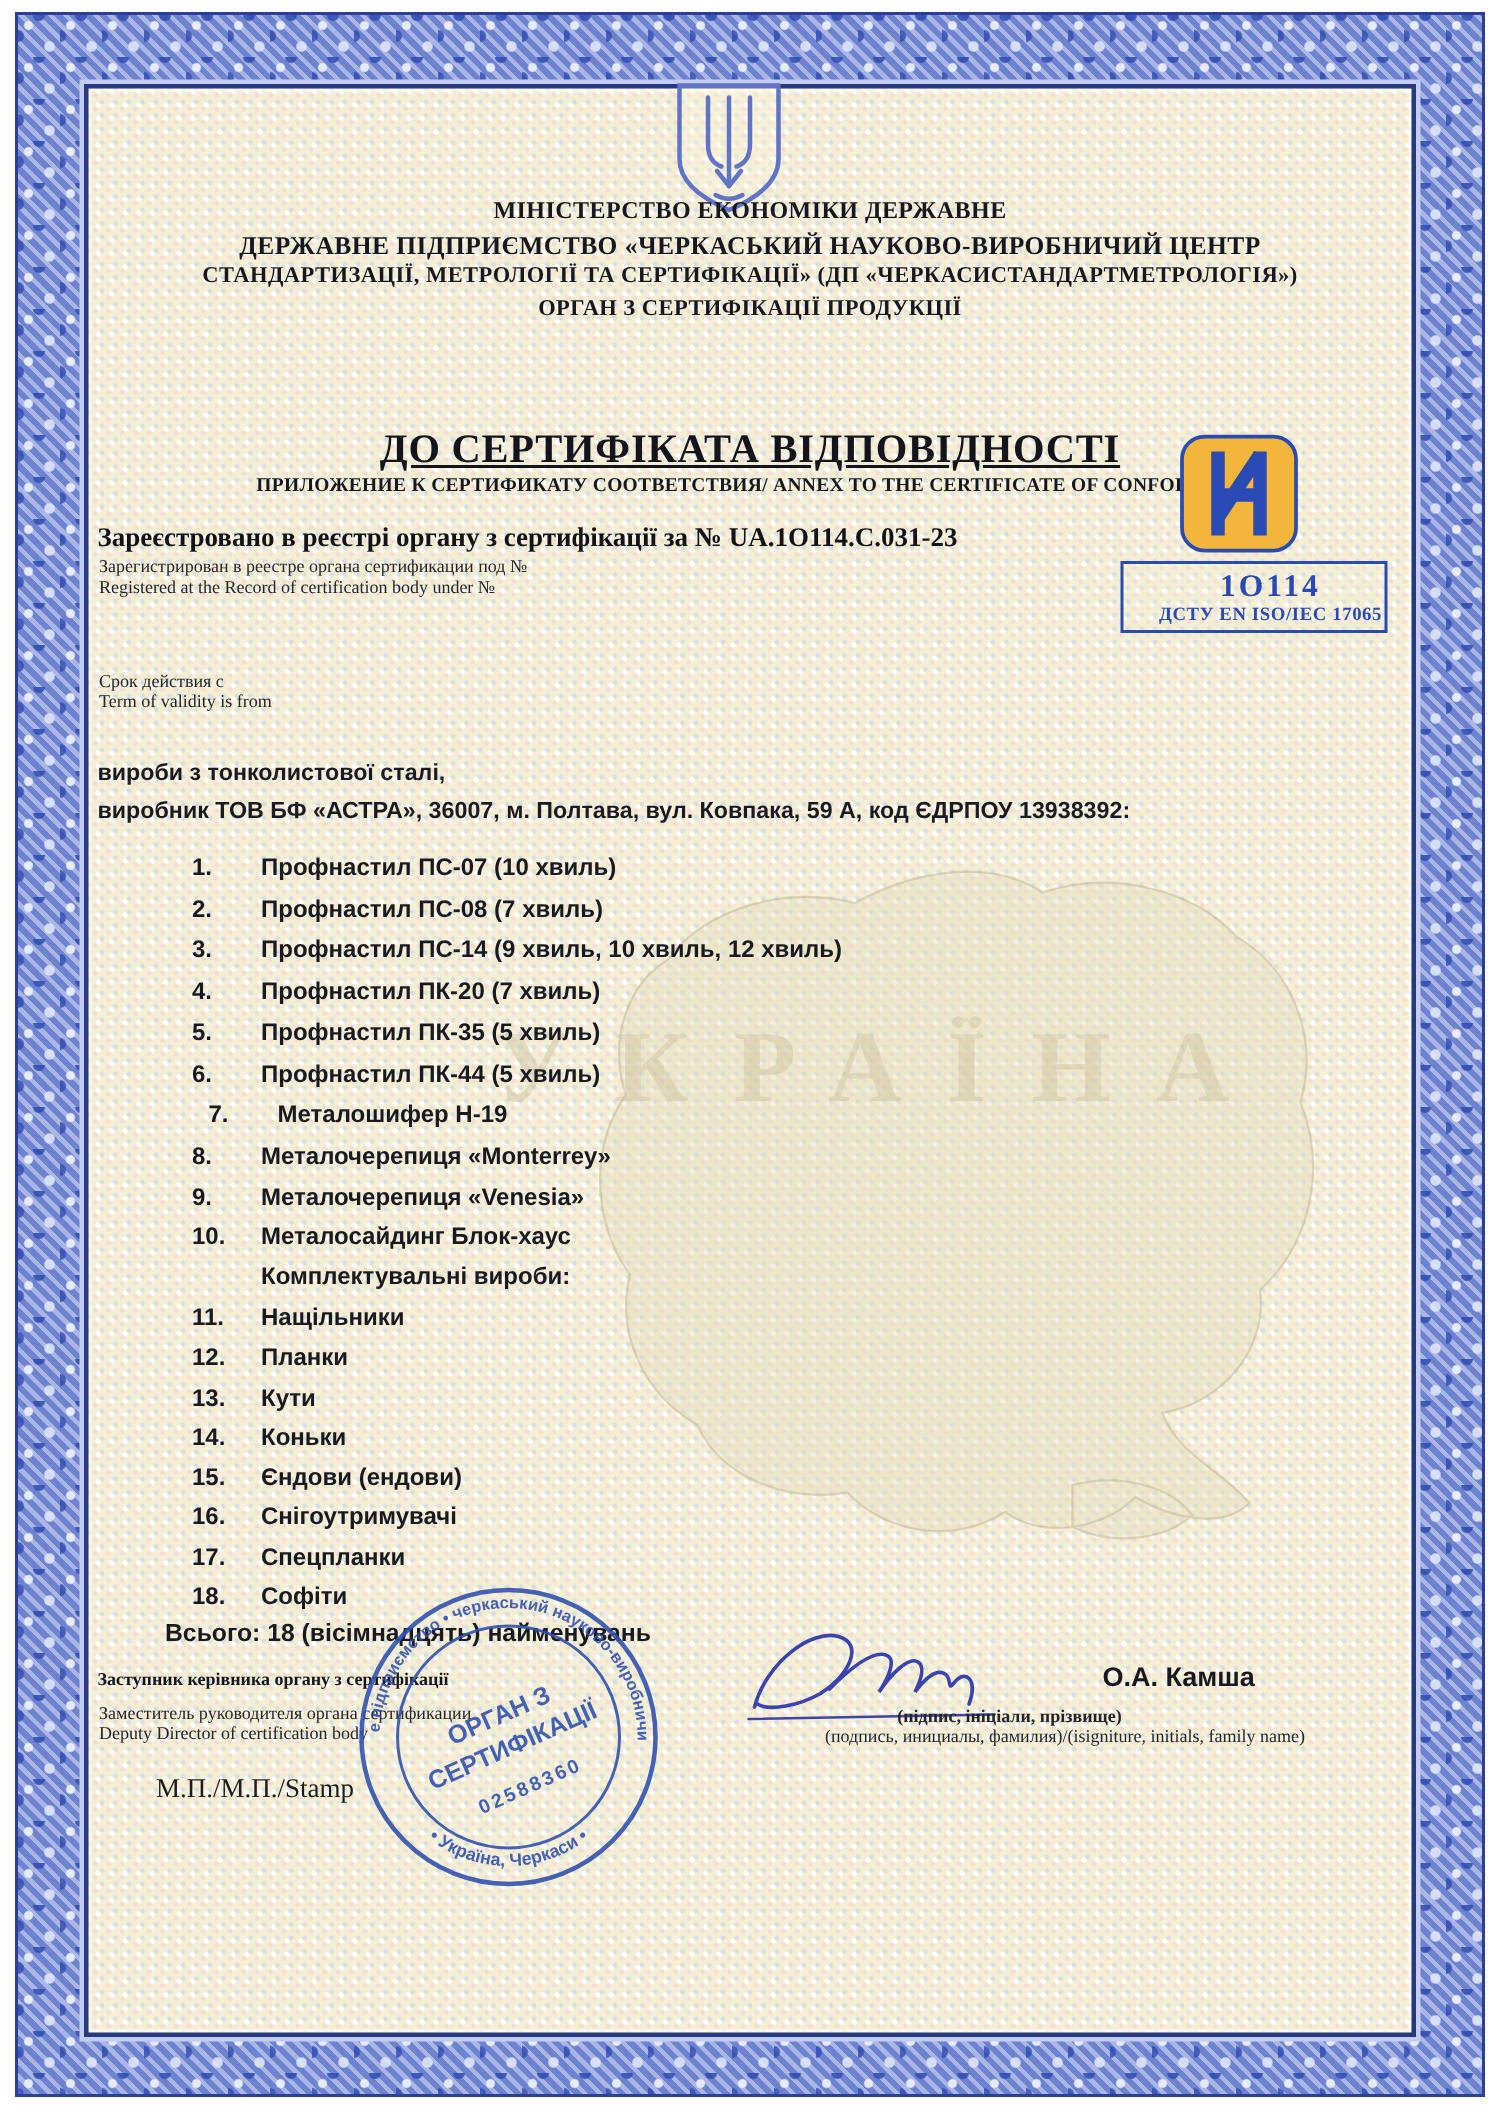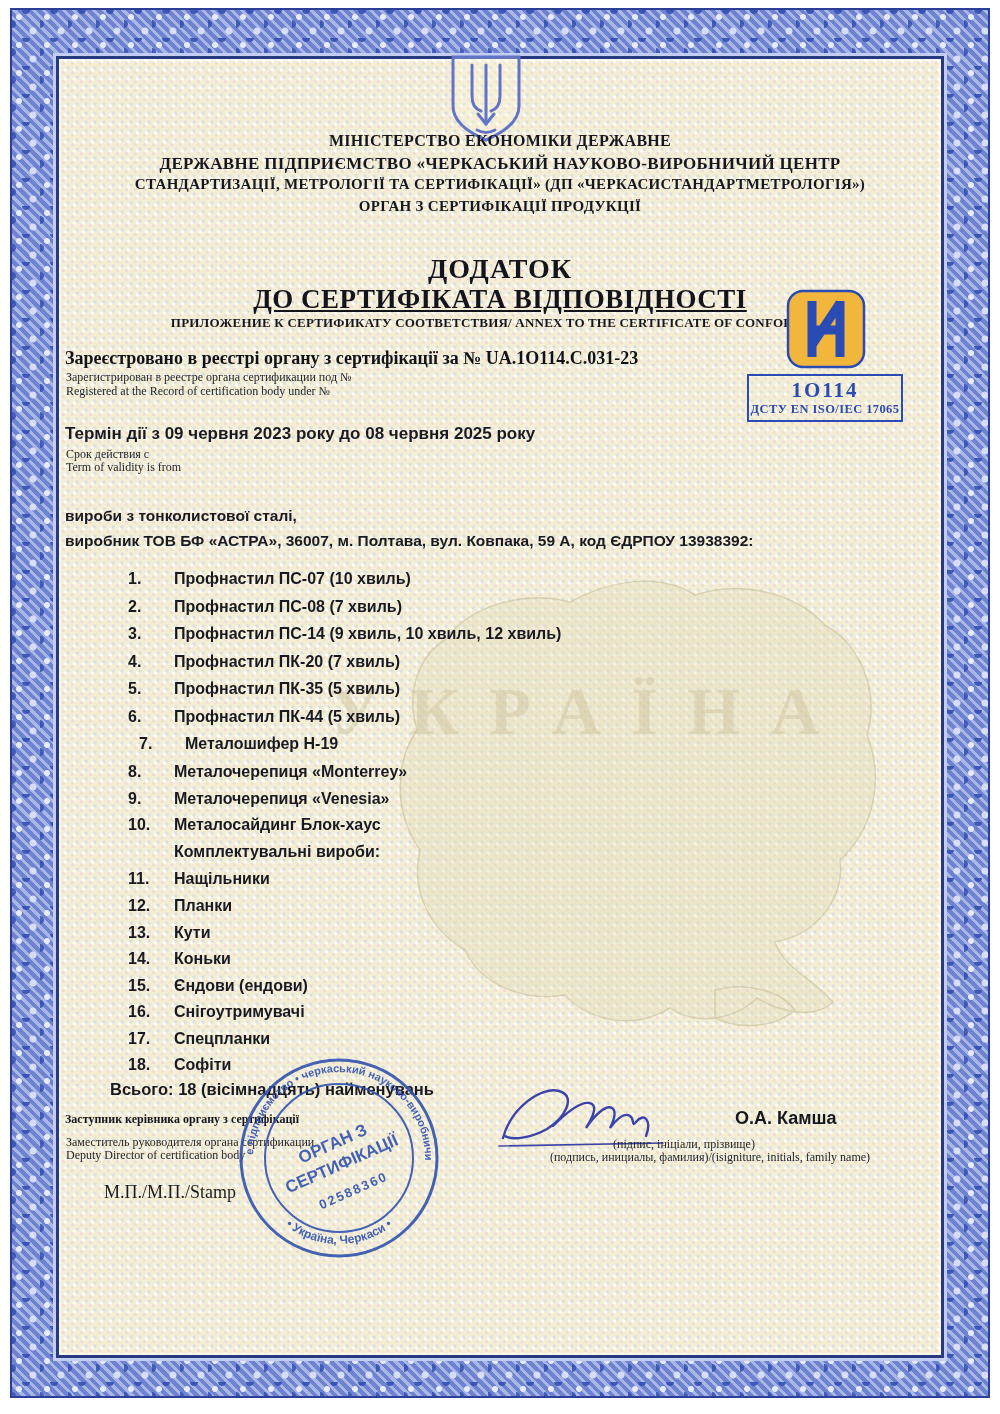--- a/index.html
+++ b/index.html
@@ -41,21 +41,21 @@
   .intro{font-family:"Liberation Sans",sans-serif;font-weight:bold;font-size:15.5px;color:#1a1b22;}
   .row{position:absolute;left:128px;font-family:"Liberation Sans",sans-serif;font-weight:bold;
        font-size:16px;color:#191a20;white-space:nowrap;}
   .row .num{display:inline-block;width:36px;}
   .row .itext{margin-left:10px;}
   .subhead{position:absolute;left:174px;font-family:"Liberation Sans",sans-serif;font-weight:bold;
        font-size:16px;color:#191a20;}
   .watermark-text{font-family:"Liberation Serif",serif;font-weight:bold;font-size:68px;
        letter-spacing:30px;color:rgba(198,188,148,.40);white-space:nowrap;}
   .codebox{border:2px solid #2b4bb4;color:#2b4bb4;text-align:center;
-       background:rgba(245,240,214,.2);}
+       background:rgba(245,240,214,.2);padding-left:22px;}
   .codebox .code{font-size:21px;font-weight:bold;letter-spacing:2px;line-height:24px;margin-top:2px;}
   .codebox .std{font-size:12.5px;font-weight:bold;letter-spacing:.4px;line-height:14px;}
   .stamp-svg{opacity:.88;}
 </style>
 </head>
 <body>
 
 <div class="page">
   <div class="frame"></div>
   <div class="inner"></div>
@@ -79,21 +79,20 @@
       <path d="M39,70 L31,60 M39,70 L47,60"></path>
       <path d="M30,76 Q39,81 48,76"></path>
     </g>
   </svg>
 
   <div class="abs hdr-line" style="top:132px;font-size:16px;">МІНІСТЕРСТВО ЕКОНОМІКИ ДЕРЖАВНЕ</div>
   <div class="abs hdr-line" style="top:154px;font-size:17px;">ДЕРЖАВНЕ ПІДПРИЄМСТВО «ЧЕРКАСЬКИЙ НАУКОВО-ВИРОБНИЧИЙ ЦЕНТР</div>
   <div class="abs hdr-line" style="top:176px;font-size:15px;">СТАНДАРТИЗАЦІЇ, МЕТРОЛОГІЇ ТА СЕРТИФІКАЦІЇ» (ДП «ЧЕРКАСИСТАНДАРТМЕТРОЛОГІЯ»)</div>
   <div class="abs hdr-line" style="top:198px;font-size:15px;">ОРГАН З СЕРТИФІКАЦІЇ ПРОДУКЦІЇ</div>
 
-  <div class="abs ctr serifb title1" style="top:253px;width:100%;">ДОДАТОК</div>
   <div class="abs ctr serifb title2" style="top:284px;width:100%;text-decoration:underline;">ДО СЕРТИФІКАТА ВІДПОВІДНОСТІ</div>
   <div class="abs ctr serifb subtitle" style="top:315px;width:100%;">ПРИЛОЖЕНИЕ К СЕРТИФИКАТУ СООТВЕТСТВИЯ/ ANNEX TO THE CERTIFICATE OF CONFORMITY</div>
 
   <div class="abs serifb regmain" style="left:65px;top:348px;">Зареєстровано в реєстрі органу з сертифікації за № UA.1О114.С.031-23</div>
   <div class="abs small" style="left:66px;top:371px;">Зарегистрирован в реестре органа сертификации под №</div>
   <div class="abs small" style="left:66px;top:385px;">Registered at the Record of certification body under №</div>
 
   <svg class="abs" style="left:786px;top:289px;" width="80" height="80" viewBox="0 0 80 80">
     <rect x="2" y="2" width="76" height="76" rx="15" fill="#f2b63c" stroke="#2b4bb4" stroke-width="2.5"></rect>
     <g stroke="#2b4bb4" stroke-width="9" fill="none">
@@ -101,21 +100,20 @@
       <path d="M54,12 V68"></path>
       <path d="M54,14 L26,56"></path>
       <path d="M26,41 H54"></path>
     </g>
   </svg>
   <div class="abs codebox" style="left:747px;top:374px;width:152px;height:44px;">
     <div class="code">1О114</div>
     <div class="std">ДСТУ EN ISO/IEC 17065</div>
   </div>
 
-  <div class="abs validmain" style="left:65px;top:424px;">Термін дії з 09 червня 2023 року  до  08 червня 2025 року</div>
   <div class="abs small" style="left:66px;top:448px;">Срок действия с</div>
   <div class="abs small" style="left:66px;top:461px;">Term of validity is from</div>
 
   <div class="abs intro" style="left:65px;top:507px;">вироби з тонколистової сталі,</div>
   <div class="abs intro" style="left:65px;top:532px;">виробник ТОВ БФ «АСТРА», 36007, м. Полтава, вул. Ковпака, 59 А, код ЄДРПОУ 13938392:</div>
 
   <div class="row" style="top:570px;"><span class="num">1.</span><span class="itext">Профнастил  ПС-07 (10 хвиль)</span></div>
   <div class="row" style="top:598px;"><span class="num">2.</span><span class="itext">Профнастил  ПС-08 (7 хвиль)</span></div>
   <div class="row" style="top:625px;"><span class="num">3.</span><span class="itext">Профнастил  ПС-14 (9 хвиль, 10 хвиль, 12 хвиль)</span></div>
   <div class="row" style="top:653px;"><span class="num">4.</span><span class="itext">Профнастил  ПК-20 (7 хвиль)</span></div>
@@ -143,21 +141,21 @@
   <div class="abs" style="left:104px;top:1182px;font-size:18px;">М.П./М.П./Stamp</div>
 
   <svg class="abs" style="left:495px;top:1076px;" width="180" height="80" viewBox="0 0 180 80">
     <g stroke="#3b43ac" stroke-width="2.4" fill="none" stroke-linecap="round">
       <path d="M8,62 C16,32 46,10 64,15 C82,20 70,42 52,53 C38,61 18,65 10,60"></path>
       <path d="M58,50 C78,30 90,24 97,28 C103,32 95,46 91,52 C99,40 111,28 117,32 C123,36 117,48 115,52 C121,44 129,36 135,40 C140,43 136,52 141,46 C149,36 157,44 151,60"></path>
       <line x1="4" y1="70" x2="168" y2="67" stroke-width="1.6"></line>
     </g>
   </svg>
   <div class="abs sansb" style="left:735px;top:1108px;font-size:18px;color:#17181f;">О.А. Камша</div>
-  <div class="abs small ctr" style="left:504px;top:1138px;width:360px;">(підпис, ініціали, прізвище)</div>
+  <div class="abs small ctr" style="left:493px;top:1138px;width:360px;font-weight:bold;">(підпис, ініціали, прізвище)</div>
   <div class="abs small ctr" style="left:495px;top:1151px;width:430px;">(подпись, инициалы, фамилия)/(isigniture, initials, family name)</div>
 
   <svg class="abs stamp-svg" style="left:233px;top:1052px;" width="212" height="212" viewBox="0 0 212 212">
     <defs>
       <path id="arcTop" d="M20,106 A86,86 0 0 1 192,106"></path>
       <path id="arcBottom" d="M20,106 A86,86 0 0 0 192,106"></path>
       <path id="arcCode" d="M48,132 A70,70 0 0 0 164,132"></path>
     </defs>
     <circle cx="106" cy="106" r="98" fill="none" stroke="#2d4fae" stroke-width="3"></circle>
     <circle cx="106" cy="106" r="74" fill="none" stroke="#2d4fae" stroke-width="2"></circle>

